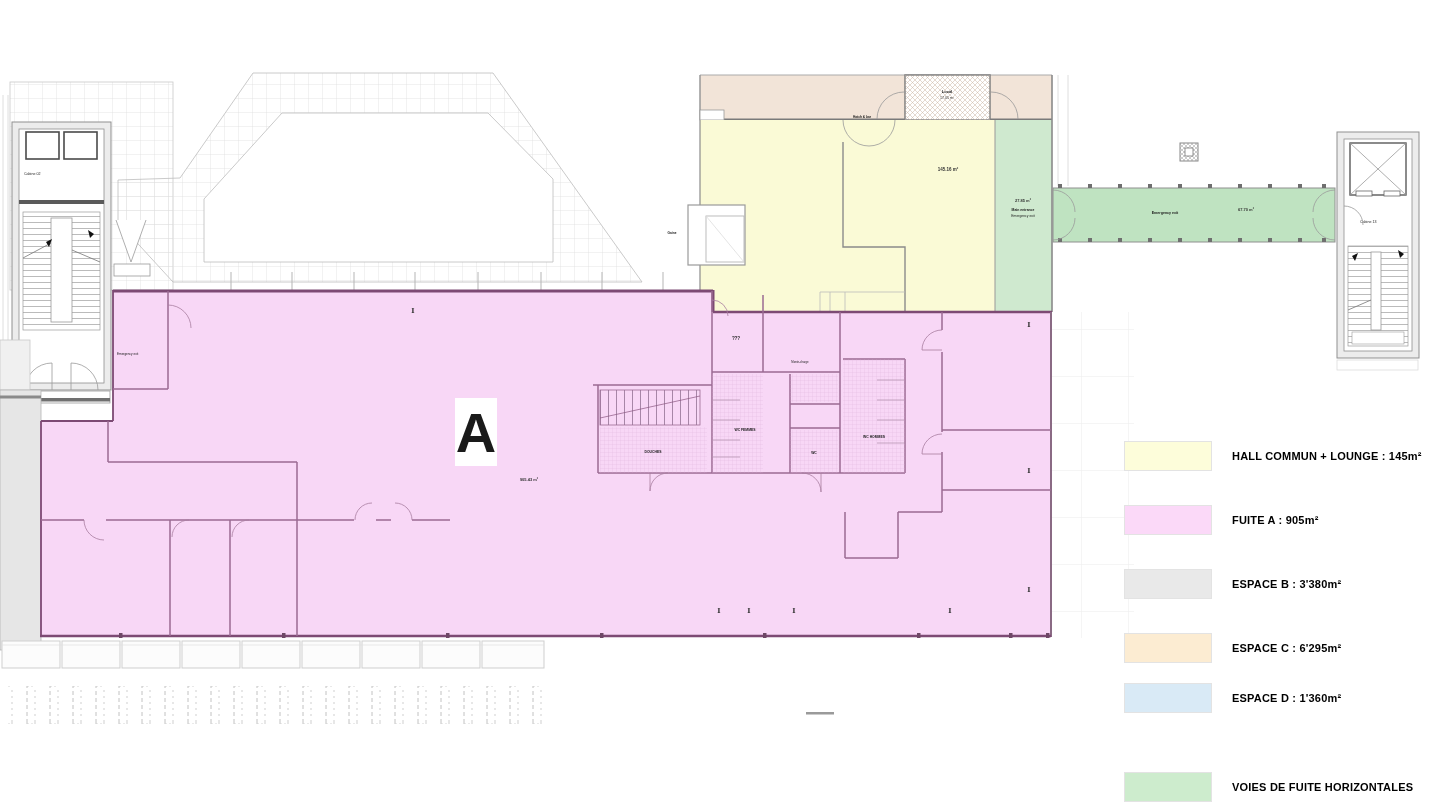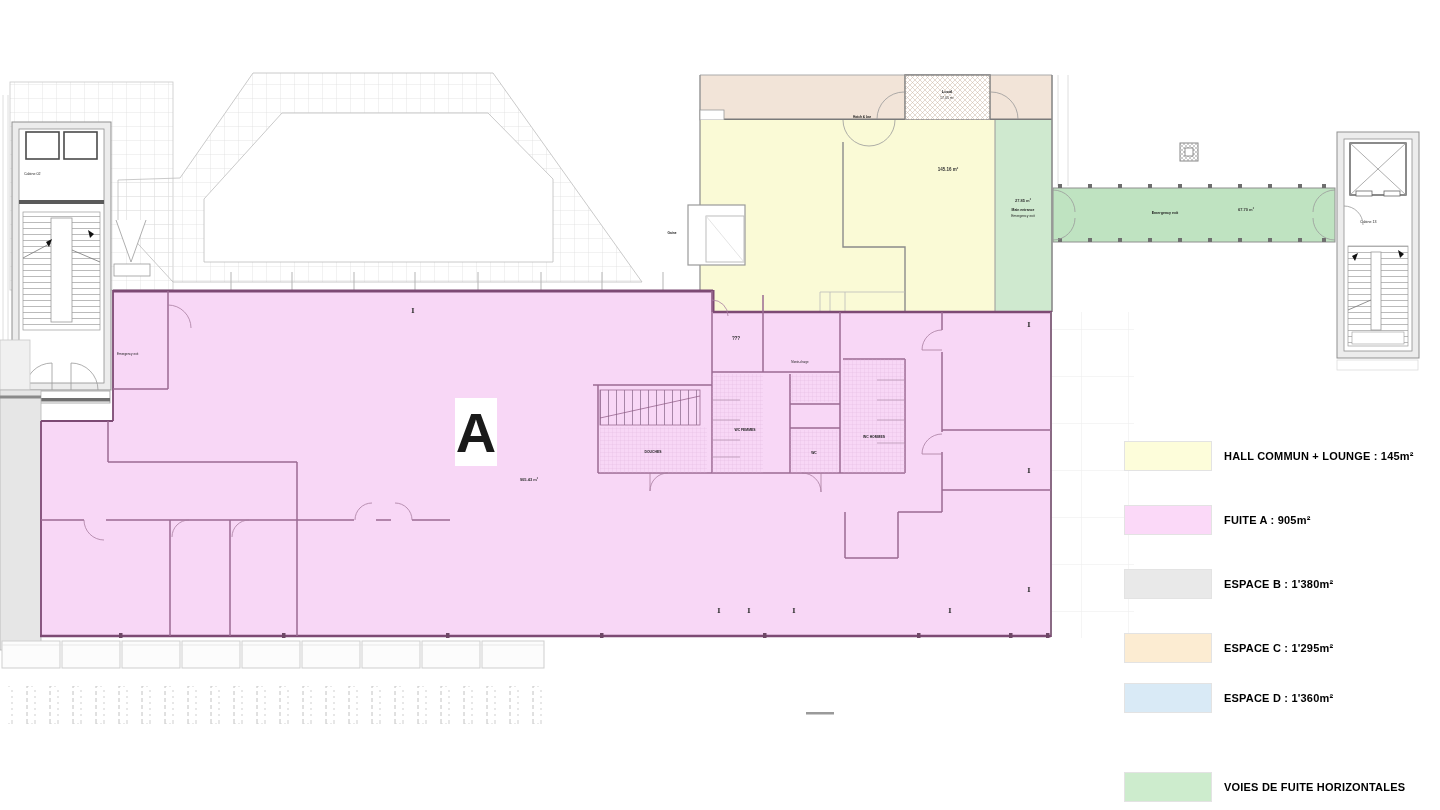--- a/index.html
+++ b/index.html
@@ -4,21 +4,21 @@
 <style>
   html,body{margin:0;padding:0;background:#ffffff;}
   #canvas{position:relative;width:1440px;height:810px;background:#ffffff;overflow:hidden;
           font-family:"Liberation Sans",sans-serif;}
   #plan-svg{position:absolute;left:0;top:0;}
   .t{font-family:"Liberation Sans",sans-serif;fill:#1a1a1a;}
   .t-area{fill:#333;}
   .legend{position:absolute;left:1124px;top:441px;width:316px;}
   .legend-row{position:absolute;left:0;display:flex;align-items:center;}
   .legend-swatch{width:88px;height:30px;border:1px solid #e3e3e3;box-sizing:border-box;flex:0 0 auto;}
-  .legend-label{margin-left:12px;font-size:11px;font-weight:bold;color:#000;white-space:nowrap;letter-spacing:.2px;}
+  .legend-label{margin-left:20px;font-size:11px;font-weight:bold;color:#000;white-space:nowrap;letter-spacing:.2px;}
   .r0{top:0px}.r1{top:64px}.r2{top:128px}.r3{top:192px}.r4{top:242px}.r5{top:331px}
 </style>
 </head>
 <body>
 
 <div id="canvas">
 
 <svg id="plan-svg" width="1440" height="810" viewBox="0 0 1440 810">
   <defs>
     <pattern id="pGridS" width="14" height="14" patternUnits="userSpaceOnUse">
@@ -251,25 +251,25 @@
   <div class="legend-row r0">
     <div class="legend-swatch" style="background: rgb(253, 253, 218);"></div>
     <span class="legend-label">HALL COMMUN + LOUNGE : 145m²</span>
   </div>
   <div class="legend-row r1">
     <div class="legend-swatch" style="background: rgb(251, 217, 248);"></div>
     <span class="legend-label">FUITE A : 905m²</span>
   </div>
   <div class="legend-row r2">
     <div class="legend-swatch" style="background: rgb(233, 233, 233);"></div>
-    <span class="legend-label">ESPACE B : 1'380m²</span>
+    <span class="legend-label">ESPACE B : 3'380m²</span>
   </div>
   <div class="legend-row r3">
     <div class="legend-swatch" style="background: rgb(252, 236, 210);"></div>
-    <span class="legend-label">ESPACE C : 1'295m²</span>
+    <span class="legend-label">ESPACE C : 6'295m²</span>
   </div>
   <div class="legend-row r4">
     <div class="legend-swatch" style="background: rgb(217, 234, 246);"></div>
     <span class="legend-label">ESPACE D : 1'360m²</span>
   </div>
   <div class="legend-row r5">
     <div class="legend-swatch" style="background: rgb(205, 236, 205);"></div>
     <span class="legend-label">VOIES DE FUITE HORIZONTALES</span>
   </div>
 </div>

